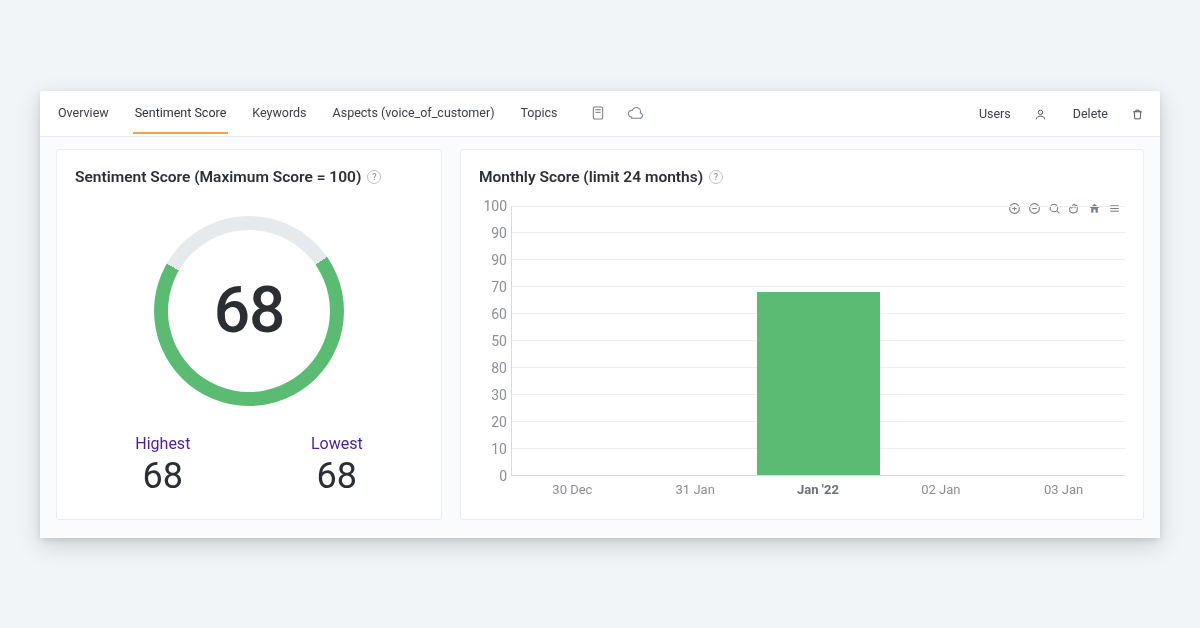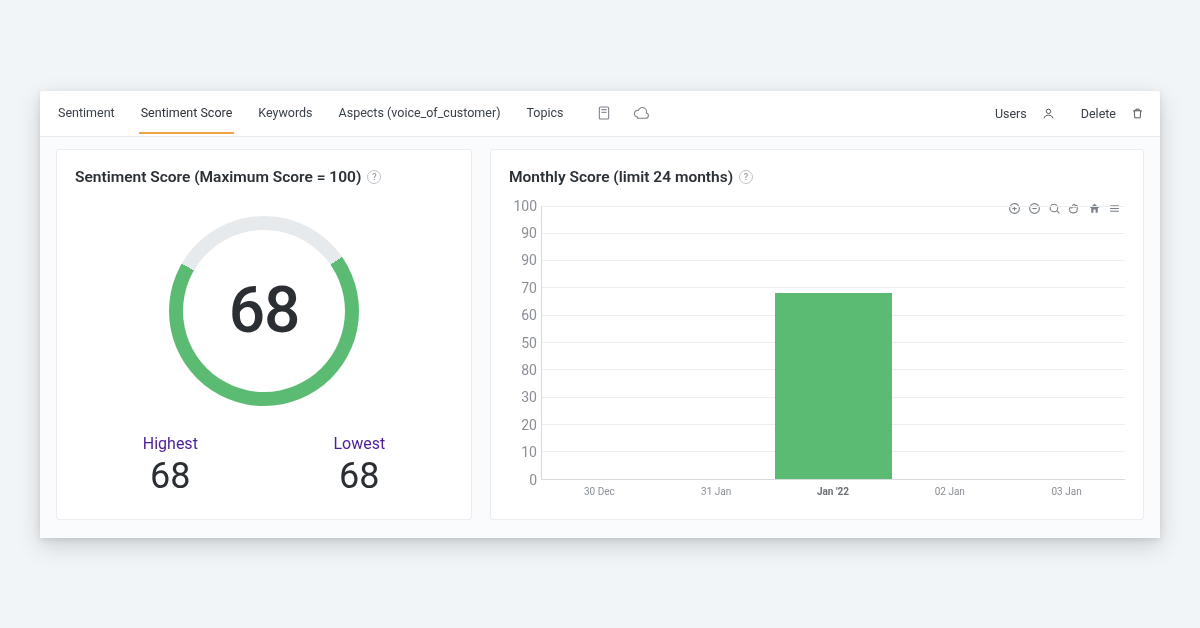--- a/index.html
+++ b/index.html
@@ -54,39 +54,39 @@
   .spacer { flex: 1; }
   .right-actions {
     display: flex;
     align-items: center;
     gap: 26px;
     font-size: 12.5px;
     color: #3a4048;
   }
   .right-actions .act {
     display: inline-flex;
-    align-items: center;
-    gap: 15px;
+    align-items: flex-end;
+    gap: 23px;
     cursor: pointer;
   }
 
   
   .content {
     display: flex;
     gap: 18px;
     padding: 12px 16px 18px 16px;
     background: #fafbfc;
   }
   .card {
     background: #fff;
     border: 1px solid #ececee;
     border-radius: 3px;
     padding: 18px 18px 22px 18px;
   }
-  .card.left { width: 416px; flex: none; }
+  .card.left { width: 386px; flex: none; }
   .card.right { flex: 1; display: flex; flex-direction: column; }
 
   .card-title {
     font-size: 15.5px;
     font-weight: 600;
     color: #2b3036;
     display: flex;
     align-items: center;
     gap: 6px;
   }
@@ -177,21 +177,21 @@
     background: #5bbb73;
   }
   .x-axis {
     display: flex;
     margin-left: 32px;
     margin-top: 6px;
   }
   .x-tick {
     flex: 1;
     text-align: center;
-    font-size: 10px;
+    font-size: 13px;
     color: #8a8f95;
   }
   .x-tick.bold { font-weight: 700; color: #6b7076; }
 
   .chart-toolbar {
     position: absolute;
     top: -4px; right: 4px;
     display: flex;
     gap: 7px;
   }
@@ -203,21 +203,21 @@
   }
   .chart-toolbar .tb { font-size: 12px; line-height: 13px; text-align: center; }
   .chart-toolbar .active { color: #2c9fe6; }
 </style>
 </head>
 <body>
 
 <div class="panel">
 
   <div class="tabbar">
-    <div class="tab">Sentiment</div>
+    <div class="tab">Overview</div>
     <div class="tab active">Sentiment Score</div>
     <div class="tab">Keywords</div>
     <div class="tab">Aspects (voice_of_customer)</div>
     <div class="tab">Topics</div>
     <div class="tab-icons">
       <span>
         <svg width="16" height="16" viewBox="0 0 24 24" fill="none" stroke="#7a8087" stroke-width="1.6">
           <rect x="5" y="3" width="14" height="18" rx="2"></rect>
             <line x1="8" y1="7" x2="16" y2="7"></line>
             <line x1="8" y1="11" x2="16" y2="11"></line>

